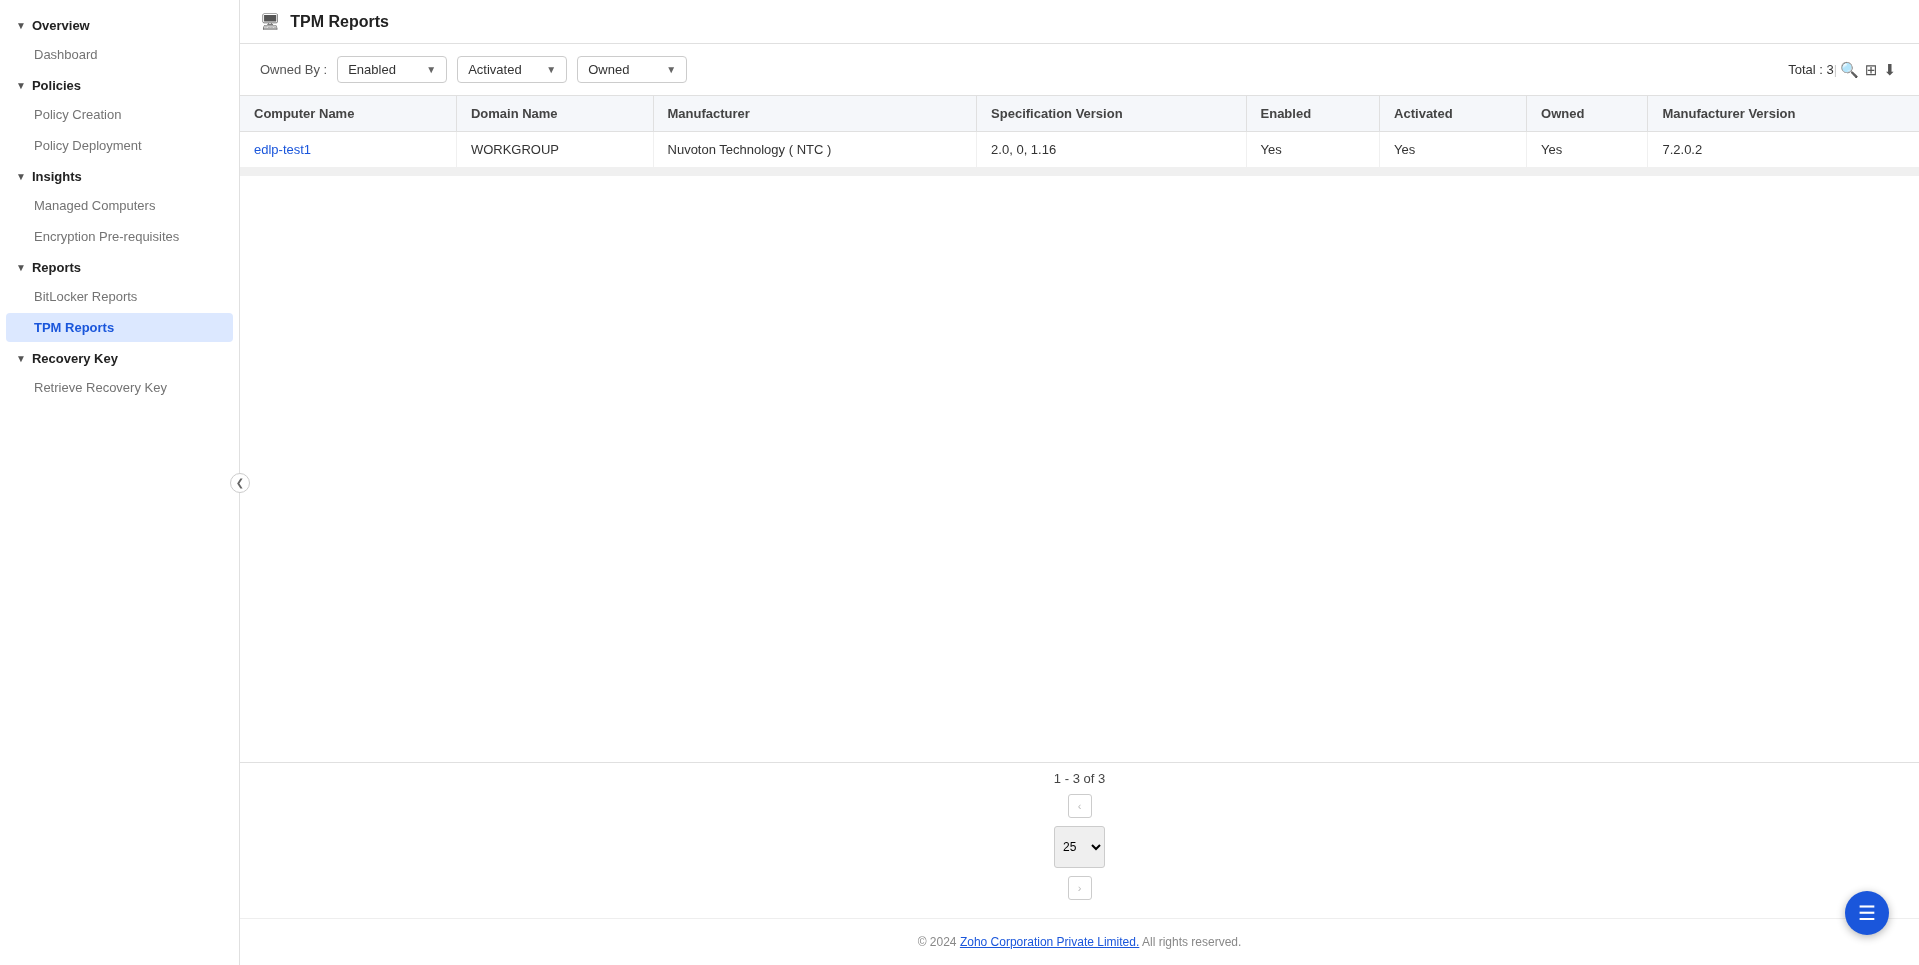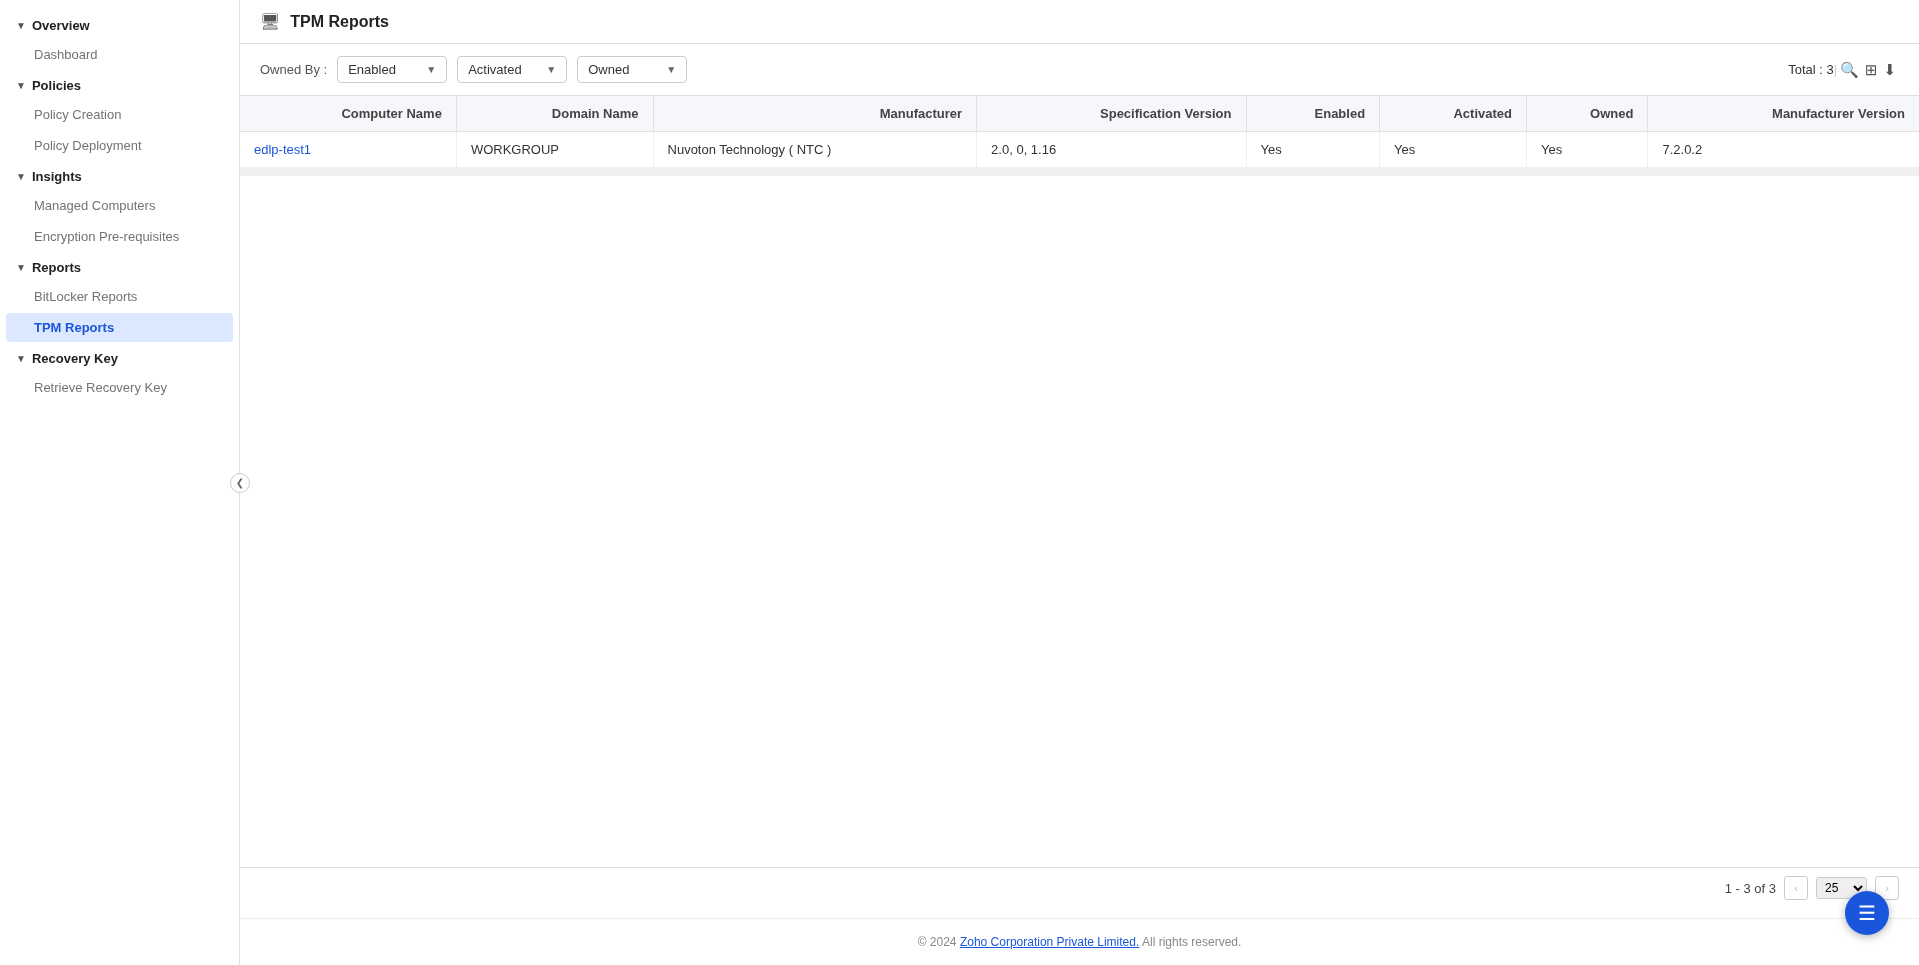--- a/index.html
+++ b/index.html
@@ -147,21 +147,21 @@
       width: 100%;
       border-collapse: collapse;
       font-size: 13px;
     }
     thead tr {
       background: #f5f7fa;
       border-bottom: 1px solid #e0e0e0;
     }
     th {
       padding: 10px 14px;
-      text-align: right;
+      text-align: left;
       font-weight: 600;
       color: #444;
       border-right: 1px solid #e0e0e0;
       white-space: nowrap;
     }
     th:last-child { border-right: none; }
     td {
       padding: 10px 14px;
       border-bottom: 1px solid #f0f0f0;
       border-right: 1px solid #f0f0f0;
@@ -177,39 +177,40 @@
     
     .pagination-bar {
       display: flex;
       align-items: center;
       justify-content: flex-end;
       padding: 8px 20px;
       border-top: 1px solid #e0e0e0;
       gap: 8px;
       font-size: 13px;
       color: #444;
+      flex-direction: column;
     }
     .page-nav-btn {
       background: none;
       border: 1px solid #ccc;
       border-radius: 3px;
       width: 24px;
       height: 24px;
       cursor: pointer;
       display: flex;
       align-items: center;
       justify-content: center;
       font-size: 11px;
       color: #555;
     }
     .page-nav-btn.disabled { color: #bbb; cursor: default; }
     .per-page-select {
       border: 1px solid #ccc;
       border-radius: 3px;
-      padding: 2px 4px;
+      padding: 12px 4px;
       font-size: 12px;
       cursor: pointer;
     }
 
     
     .scrollbar-area {
       height: 8px;
       background: #f0f0f0;
       overflow-x: scroll;
     }

